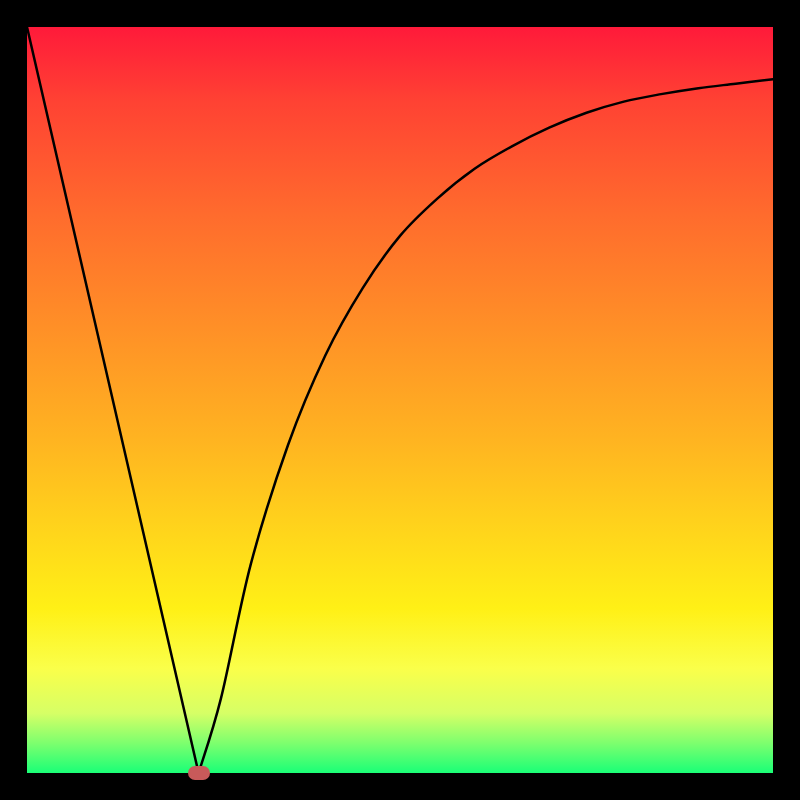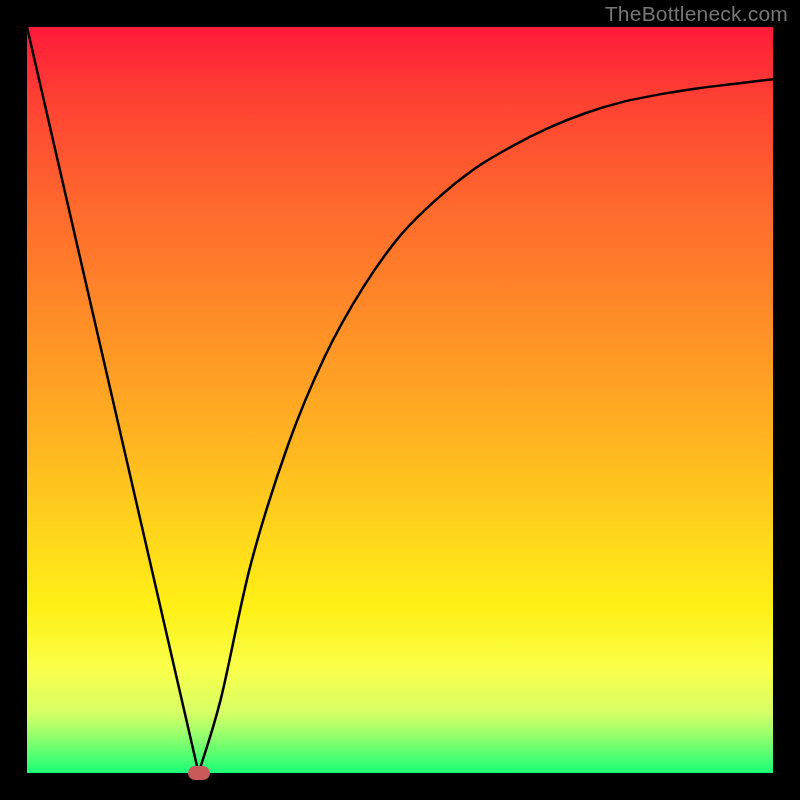--- a/index.html
+++ b/index.html
@@ -71,14 +71,13 @@
 </head>
 <body>
 
 <div class="frame">
   <div class="plot-area">
     <svg class="curve" viewBox="0 0 746 746" preserveAspectRatio="none">
       <path id="curve-path" d="M 0,0 L 171.58,746 C 175.31,733.5666666666666 185.2566666666667,706.2133333333334 193.96,671.4 C 202.66333333333333,636.5866666666666 212.60999999999999,579.3933333333333 223.79999999999998,537.12 C 234.98999999999998,494.8466666666667 248.66666666666663,452.5733333333333 261.09999999999997,417.76 C 273.5333333333333,382.94666666666666 285.9666666666667,354.34999999999997 298.40000000000003,328.23999999999995 C 310.83333333333337,302.12999999999994 323.26666666666665,280.9933333333333 335.7,261.09999999999997 C 348.1333333333333,241.20666666666665 360.56666666666666,223.79999999999998 373,208.88 C 385.43333333333334,193.96 397.8666666666667,182.77000000000004 410.3,171.58000000000004 C 422.73333333333335,160.39000000000004 435.16666666666663,150.44333333333336 447.59999999999997,141.74 C 460.0333333333333,133.03666666666666 472.4666666666667,126.19833333333334 484.90000000000003,119.36000000000001 C 497.33333333333337,112.52166666666669 509.7666666666666,106.30500000000005 522.1999999999999,100.71000000000004 C 534.6333333333332,95.11500000000002 547.0666666666666,90.14166666666664 559.5,85.78999999999996 C 571.9333333333334,81.43833333333329 584.3666666666668,77.70833333333336 596.8000000000001,74.60000000000002 C 609.2333333333333,71.49166666666669 621.6666666666667,69.37799999999999 634.1,67.13999999999999 C 646.5333333333333,64.90199999999999 658.9666666666667,62.9126666666667 671.4,61.172000000000025 C 683.8333333333333,59.43133333333335 696.2666666666667,58.18799999999993 708.6999999999999,56.69599999999991 C 721.1333333333332,55.203999999999894 739.7833333333333,52.965999999999916 746,52.219999999999914" fill="none" stroke="#000" stroke-width="2.5" stroke-linecap="round" stroke-linejoin="round"></path>
     </svg>
     <div id="marker" class="marker" style="left: 171.58px; top: 746px;"></div>
   </div>
-  <div class="watermark">TheBottleneck.com</div>
 </div>
 
 </body></html>

